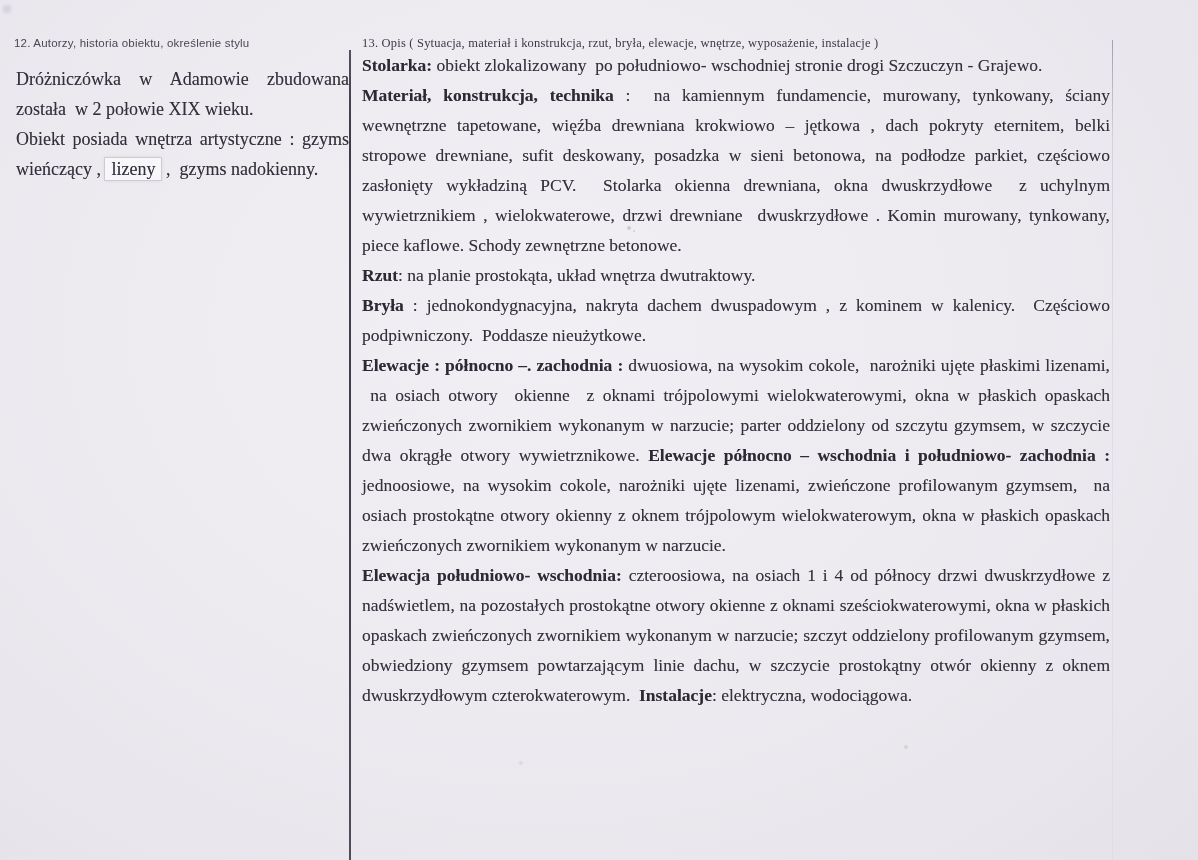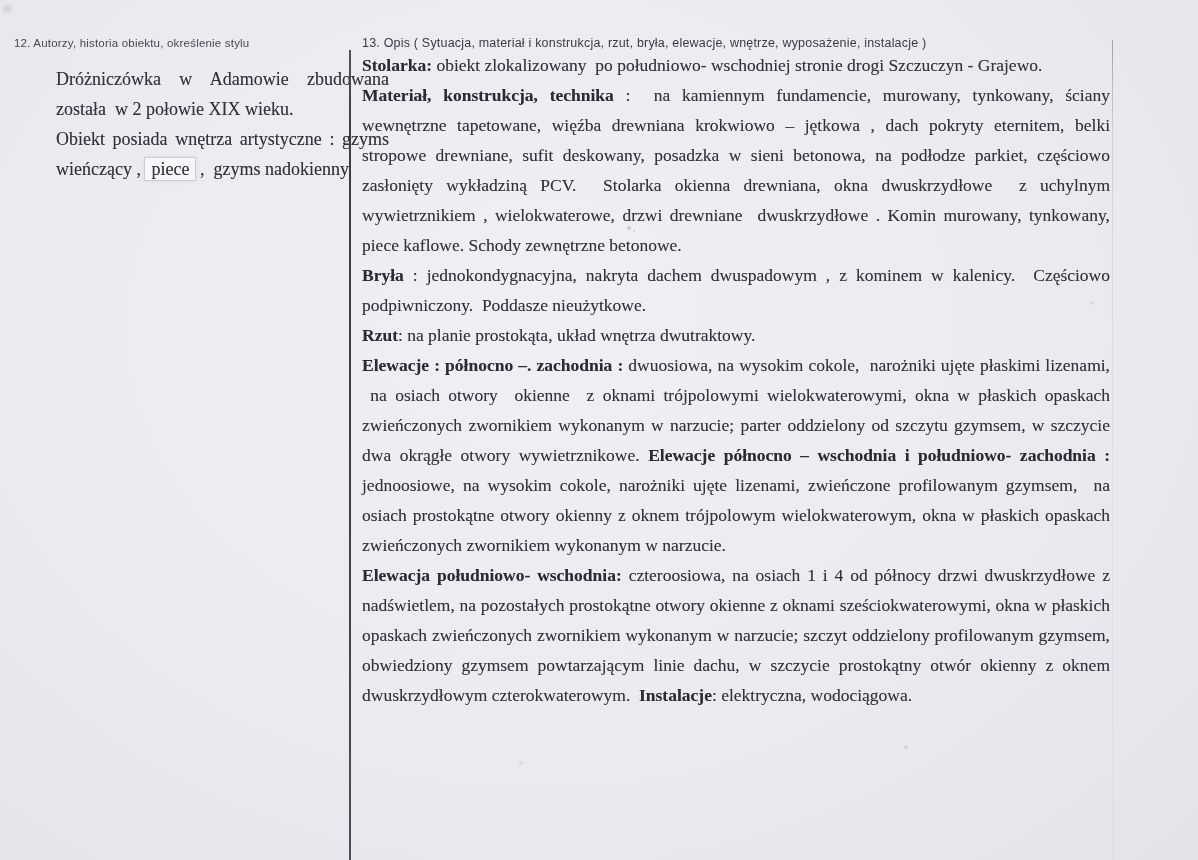--- a/index.html
+++ b/index.html
@@ -9,28 +9,27 @@
     font-family:"Liberation Serif", serif;
     color:#35313c;
   }
   .field-label-sans{
     position:absolute;left:14px;top:37px;
     font-family:"Liberation Sans", sans-serif;
     font-size:11.5px;color:#4b4753;letter-spacing:.2px;white-space:nowrap;
   }
   .field-label-serif{
     position:absolute;left:362px;top:36px;
-    font-family:Liberation Sans, sans-serif;
+    font-family:Liberation Serif, serif;
     font-size:12.5px;color:#3c3844;letter-spacing:.2px;white-space:nowrap;
   }
   .left-col{
     position:absolute;left:16px;top:64px;width:333px;
     font-size:18px;line-height:30px;text-align:justify;
     text-shadow:0 0 .5px rgba(58,53,66,.45);
-    margin-left:40px;
   }
   .right-col{
     position:absolute;left:362px;top:50px;width:748px;
     font-size:17.5px;line-height:30px;text-align:justify;
     text-shadow:0 0 .5px rgba(58,53,66,.40);
   }
   .left-col p,.right-col p{margin:0;}
   .bold{font-weight:bold;color:#2e2a35;}
   .patch{
     background:#f7f6f9;padding:1px 6px;
@@ -59,31 +58,31 @@
 <body>
 
 <div class="page">
 
   <div class="speckles"></div>
 
   <div class="field-label-sans">12. Autorzy, historia obiektu, określenie stylu</div>
 
   <div class="left-col">
     <p><span>Dróżniczówka w Adamowie zbudowana została &nbsp;w 2 połowie XIX wieku.</span></p>
-    <p><span>Obiekt posiada wnętrza artystyczne : gzyms wieńczący , </span><span class="patch">piece</span><span> , &nbsp;gzyms nadokienny.</span></p>
+    <p><span>Obiekt posiada wnętrza artystyczne : gzyms wieńczący , </span><span class="patch">lizeny</span><span> , &nbsp;gzyms nadokienny.</span></p>
   </div>
 
   <div class="divider"></div>
 
   <div class="field-label-serif">13. Opis ( Sytuacja, materiał i konstrukcja, rzut, bryła, elewacje, wnętrze, wyposażenie, instalacje )</div>
 
   <div class="right-col">
     <p><span class="bold">Stolarka:</span><span> obiekt zlokalizowany &nbsp;po południowo- wschodniej stronie drogi Szczuczyn - Grajewo.</span></p>
     <p><span class="bold">Materiał, konstrukcja, technika</span><span> : &nbsp;na kamiennym fundamencie, murowany, tynkowany, ściany wewnętrzne tapetowane, więźba drewniana krokwiowo – jętkowa , dach pokryty eternitem, belki stropowe drewniane, sufit deskowany, posadzka w sieni betonowa, na podłodze parkiet, częściowo zasłonięty wykładziną PCV. &nbsp;Stolarka okienna drewniana, okna dwuskrzydłowe &nbsp;z uchylnym wywietrznikiem , wielokwaterowe, drzwi drewniane &nbsp;dwuskrzydłowe . Komin murowany, tynkowany, piece kaflowe. Schody zewnętrzne betonowe.</span></p>
+    <p><span class="bold">Rzut</span><span>: na planie prostokąta, układ wnętrza dwutraktowy.</span></p>
     <p><span class="bold">Bryła</span><span> : jednokondygnacyjna, nakryta dachem dwuspadowym , z kominem w kalenicy. &nbsp;Częściowo podpiwniczony. &nbsp;Poddasze nieużytkowe.</span></p>
-    <p><span class="bold">Rzut</span><span>: na planie prostokąta, układ wnętrza dwutraktowy.</span></p>
     <p><span class="bold">Elewacje : północno –. zachodnia :</span><span> dwuosiowa, na wysokim cokole, &nbsp;narożniki ujęte płaskimi lizenami, &nbsp;na osiach otwory &nbsp;okienne &nbsp;z oknami trójpolowymi wielokwaterowymi, okna w płaskich opaskach zwieńczonych zwornikiem wykonanym w narzucie; parter oddzielony od szczytu gzymsem, w szczycie dwa okrągłe otwory wywietrznikowe. </span><span class="bold">Elewacje północno – wschodnia i południowo- zachodnia :</span><span> jednoosiowe, na wysokim cokole, narożniki ujęte lizenami, zwieńczone profilowanym gzymsem, &nbsp;na osiach prostokątne otwory okienny z oknem trójpolowym wielokwaterowym, okna w płaskich opaskach zwieńczonych zwornikiem wykonanym w narzucie.</span></p>
     <p><span class="bold">Elewacja południowo- wschodnia:</span><span> czteroosiowa, na osiach 1 i 4 od północy drzwi dwuskrzydłowe z nadświetlem, na pozostałych prostokątne otwory okienne z oknami sześciokwaterowymi, okna w płaskich opaskach zwieńczonych zwornikiem wykonanym w narzucie; szczyt oddzielony profilowanym gzymsem, obwiedziony gzymsem powtarzającym linie dachu, w szczycie prostokątny otwór okienny z oknem dwuskrzydłowym czterokwaterowym. &nbsp;</span><span class="bold">Instalacje</span><span>: elektryczna, wodociągowa.</span></p>
   </div>
 
   <div class="right-edge"></div>
 
 </div>
 
 </body></html>

